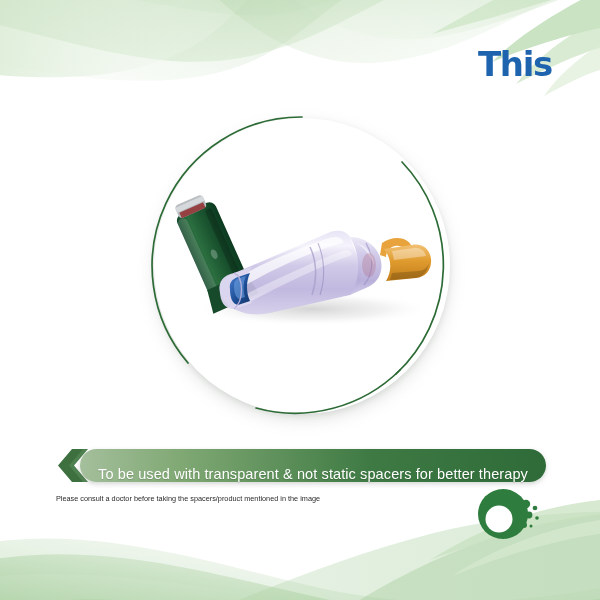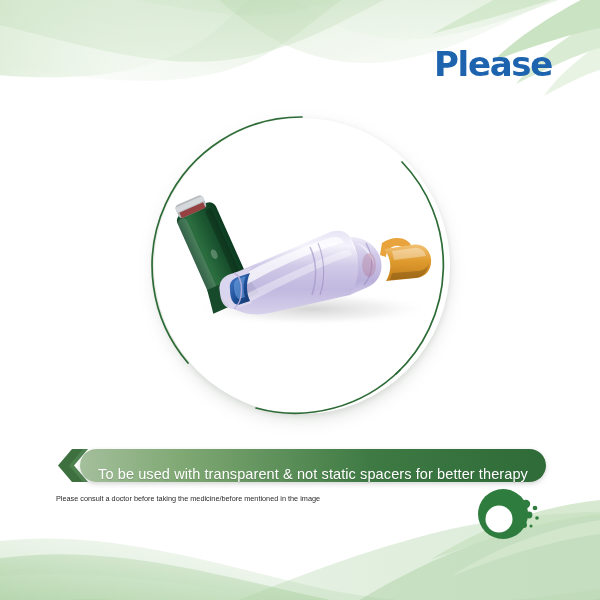--- a/index.html
+++ b/index.html
@@ -190,21 +190,21 @@
     <path d="M -40,600 L -40,548 C 80,520 200,560 320,588 C 420,610 520,606 640,580 L 640,640 L -40,640 Z" fill="url(#gBot2)"></path>
     <path d="M -40,600 L -40,566 C 90,534 210,574 330,600 C 430,620 540,614 640,590 L 640,640 L -40,640 Z" fill="url(#gBot1)"></path>
     <path d="M -40,640 L -40,580 C 110,560 240,596 360,612 C 460,624 560,618 640,602 L 640,650 L -40,650 Z" fill="url(#gBot3)"></path>
     <path d="M 140,640 C 240,600 330,560 430,534 C 500,516 580,510 640,512 L 640,650 L 140,650 Z" fill="url(#gBot4)" opacity="0.55"></path>
     <path d="M 300,640 C 360,596 430,556 510,532 C 560,518 600,512 640,512 L 640,650 L 300,650 Z" fill="#9ac78e" opacity="0.35"></path>
     <path d="M -40,612 C 90,586 220,606 340,628 C 420,642 520,640 640,624 L 640,660 L -40,660 Z" fill="#7fb773" opacity="0.35"></path>
     <path d="M 600,500 C 540,506 480,528 430,560 C 500,534 560,520 600,516 Z" fill="#c6e0bc" opacity="0.70"></path>
     <path d="M 600,520 C 548,528 494,548 452,576 C 512,552 566,538 600,534 Z" fill="#d7ead0" opacity="0.65"></path>
   </svg>
 
-  <div id="cipla-logo">Please</div>
+  <div id="cipla-logo">This</div>
 
   <div id="product-frame">
     <div id="frame-disc"></div>
     <svg id="frame-arcs" viewBox="0 0 308 308" xmlns="http://www.w3.org/2000/svg" aria-hidden="true">
 
       <path d="M 154,5 A 149,149 0 0 0 40,251" fill="none" stroke="#2d6b36" stroke-width="1.7" stroke-linecap="round"></path>
 
       <path d="M 254,50 A 149,149 0 0 1 248,262" fill="none" stroke="#2d6b36" stroke-width="1.7" stroke-linecap="round"></path>
 
       <path d="M 108,296 A 149,149 0 0 0 252,258" fill="none" stroke="#2d6b36" stroke-width="1.7" stroke-linecap="round"></path>
@@ -305,21 +305,21 @@
       <path d="M 14,0 L 26,0 L 12,16.5 L 26,33 L 14,33 L 0,16.5 Z" fill="#3d6f3f"></path>
       <path d="M 25,0 L 30,0 L 16,16.5 L 30,33 L 25,33 L 11,16.5 Z" fill="#4e8150"></path>
     </svg>
     <div id="banner-body">
       <span id="banner-text">To be used with transparent &amp; not static spacers for better therapy</span>
     </div>
   </div>
 
   <div id="disclaimer">
     <p class="para">
-      <span class="line">Please consult a doctor before taking the medicine/before mentioned in the image</span>
+      <span class="line">Please consult a doctor before taking the spacers/product mentioned in the image</span>
     </p>
   </div>
 
   <svg id="bottom-mark" viewBox="0 0 72 58" xmlns="http://www.w3.org/2000/svg" aria-hidden="true">
     <circle cx="26" cy="28" r="25" fill="#2e7d3e"></circle>
     <circle cx="22" cy="33" r="13.5" fill="#ffffff"></circle>
     <circle cx="49" cy="18" r="4.2" fill="#2e7d3e"></circle>
     <circle cx="52" cy="29" r="3.4" fill="#2e7d3e"></circle>
     <circle cx="47" cy="39" r="3.0" fill="#2e7d3e"></circle>
     <circle cx="58" cy="22" r="2.3" fill="#2e7d3e"></circle>

